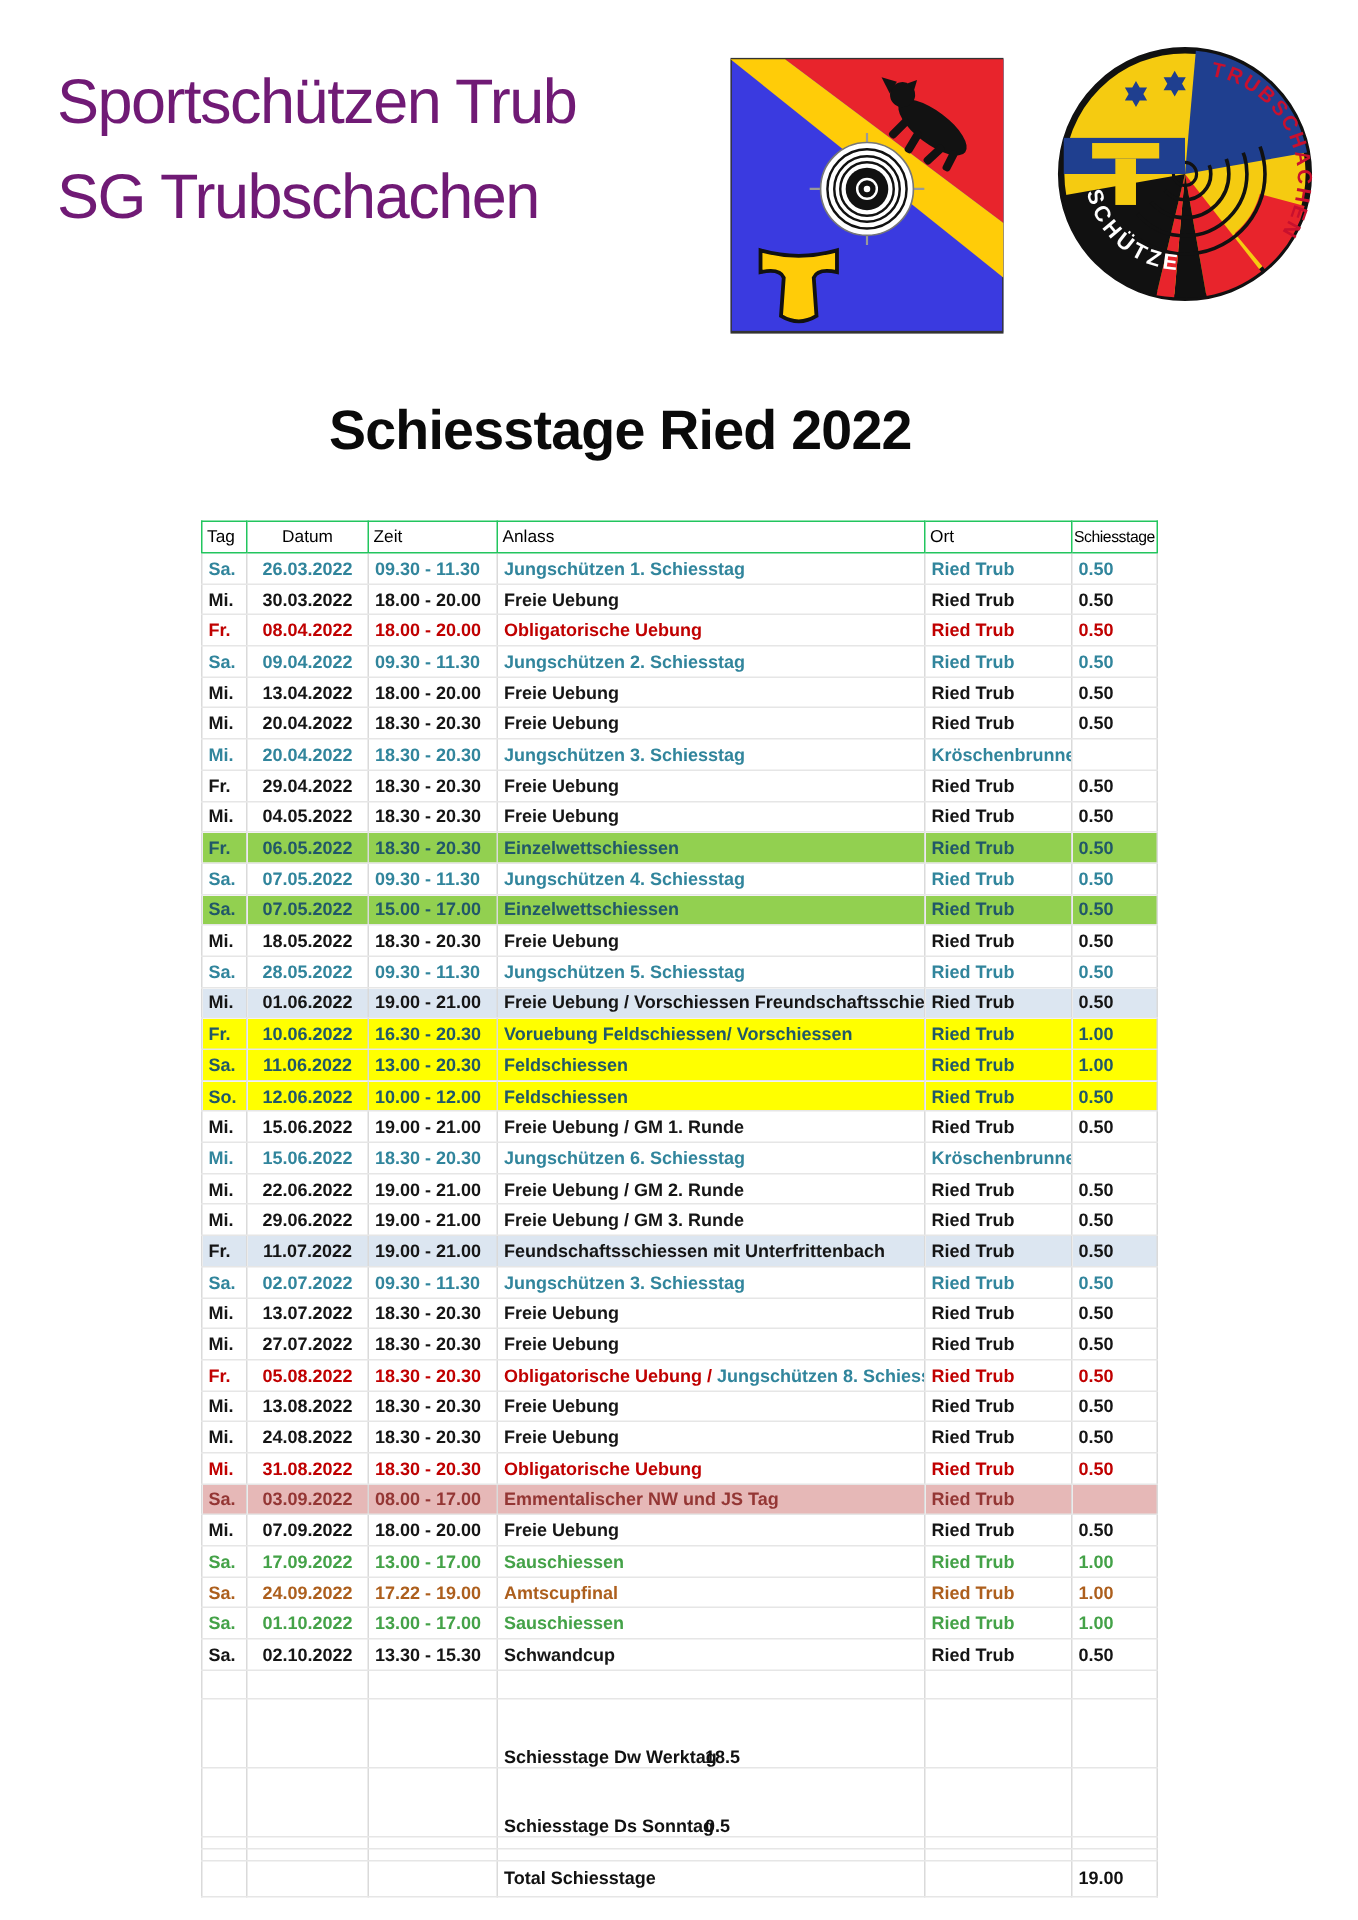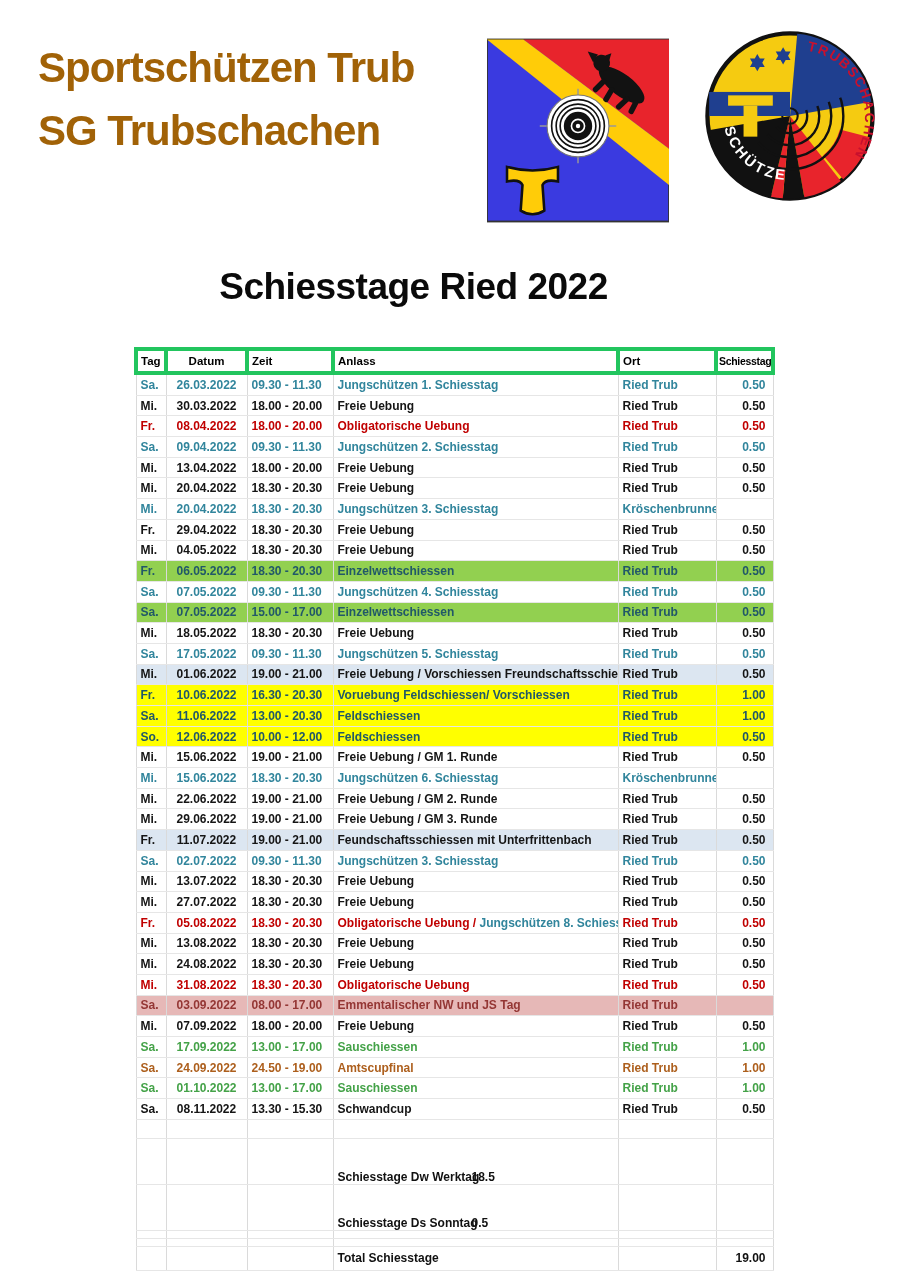--- a/index.html
+++ b/index.html
@@ -3,48 +3,48 @@
 <meta charset="utf-8">
 <style>
   html,body{margin:0;padding:0;}
   body{
     width:905px;height:1280px;background:#ffffff;position:relative;
     font-family:"Liberation Sans","DejaVu Sans",sans-serif;color:#111;
     overflow:hidden;
   }
   .club-name{
     position:absolute;left:38px;top:36px;margin:0;
-    font-size:42px;font-weight:bold;line-height:1.5;letter-spacing:-1px;color:#a16207;
+    font-size:42px;font-weight:normal;line-height:1.5;letter-spacing:-1px;color:#701a75;
   }
   .logo{position:absolute;}
   .flag-logo{left:487px;top:38px;width:182px;height:185px;}
   .badge-logo{left:701px;top:30px;width:178px;height:172px;}
   .page-title{
     position:absolute;left:0;top:266px;width:827px;margin:0;
     text-align:center;font-size:37px;font-weight:bold;color:#0a0a0a;letter-spacing:-0.5px;
   }
   .table-wrap{position:absolute;left:134px;top:347px;width:637px;}
   table{border-collapse:collapse;table-layout:fixed;width:637px;}
   col.c1{width:30px}col.c2{width:81px}col.c3{width:86px}
   col.c4{width:285px}col.c5{width:98px}col.c6{width:57px}
   thead th{
-    border:4px solid #22c55e;height:20px;padding:0 3px;
-    font-size:11.5px;font-weight:bold;text-align:left;color:#000;
+    border:1px solid #22c55e;height:20px;padding:0 3px;
+    font-size:11.5px;font-weight:normal;text-align:left;color:#000;
     overflow:hidden;white-space:nowrap;
   }
   thead th.h-datum{text-align:center;}
   thead th.h-st{font-size:10.5px;letter-spacing:-0.3px;padding:0 1px;}
   tbody td{
     height:19.7px;padding:0 4px;font-size:12px;font-weight:bold;
     border-right:1px solid #dadada;border-bottom:1px solid #e6e6e6;
     overflow:hidden;white-space:nowrap;
   }
   tbody td:first-child{border-left:1px solid #dadada;}
   td.c-datum{text-align:center;padding:0 2px;}
-  td.c-st{text-align:right;padding-right:7px;}
+  td.c-st{text-align:left;padding-right:7px;}
   .r-plain{color:#151515;}
   .r-teal{color:#31859c;}
   .r-red{color:#c00000;}
   .r-greenbg{background:#92d050;color:#215868;}
   .r-bluebg{background:#dce6f1;color:#151515;}
   .r-yellowbg{background:#ffff00;color:#215868;}
   .r-pinkbg{background:#e6b8b7;color:#943634;}
   .r-greentext{color:#44a248;}
   .r-orangetext{color:#ad5f1d;}
   .inline-teal{color:#31859c;}
@@ -250,21 +250,21 @@
         <tr class="r-plain">
     <td class="c-tag">Mi.</td>
     <td class="c-datum">18.05.2022</td>
     <td class="c-zeit">18.30 - 20.30</td>
     <td class="c-anlass">Freie Uebung</td>
     <td class="c-ort">Ried Trub</td>
     <td class="c-st">0.50</td>
   </tr>
         <tr class="r-teal">
     <td class="c-tag">Sa.</td>
-    <td class="c-datum">17.05.2022</td>
+    <td class="c-datum">28.05.2022</td>
     <td class="c-zeit">09.30 - 11.30</td>
     <td class="c-anlass">Jungschützen 5. Schiesstag</td>
     <td class="c-ort">Ried Trub</td>
     <td class="c-st">0.50</td>
   </tr>
         <tr class="r-bluebg">
     <td class="c-tag">Mi.</td>
     <td class="c-datum">01.06.2022</td>
     <td class="c-zeit">19.00 - 21.00</td>
     <td class="c-anlass">Freie Uebung / Vorschiessen Freundschaftsschiessen</td>
@@ -411,36 +411,36 @@
     <td class="c-tag">Sa.</td>
     <td class="c-datum">17.09.2022</td>
     <td class="c-zeit">13.00 - 17.00</td>
     <td class="c-anlass">Sauschiessen</td>
     <td class="c-ort">Ried Trub</td>
     <td class="c-st">1.00</td>
   </tr>
         <tr class="r-orangetext">
     <td class="c-tag">Sa.</td>
     <td class="c-datum">24.09.2022</td>
-    <td class="c-zeit">24.50 - 19.00</td>
+    <td class="c-zeit">17.22 - 19.00</td>
     <td class="c-anlass">Amtscupfinal</td>
     <td class="c-ort">Ried Trub</td>
     <td class="c-st">1.00</td>
   </tr>
         <tr class="r-greentext">
     <td class="c-tag">Sa.</td>
     <td class="c-datum">01.10.2022</td>
     <td class="c-zeit">13.00 - 17.00</td>
     <td class="c-anlass">Sauschiessen</td>
     <td class="c-ort">Ried Trub</td>
     <td class="c-st">1.00</td>
   </tr>
         <tr class="r-plain">
     <td class="c-tag">Sa.</td>
-    <td class="c-datum">08.11.2022</td>
+    <td class="c-datum">02.10.2022</td>
     <td class="c-zeit">13.30 - 15.30</td>
     <td class="c-anlass">Schwandcup</td>
     <td class="c-ort">Ried Trub</td>
     <td class="c-st">0.50</td>
   </tr>
       </tbody>
     <tbody>
       <tr class="f-empty">
         <td></td>
           <td></td>

